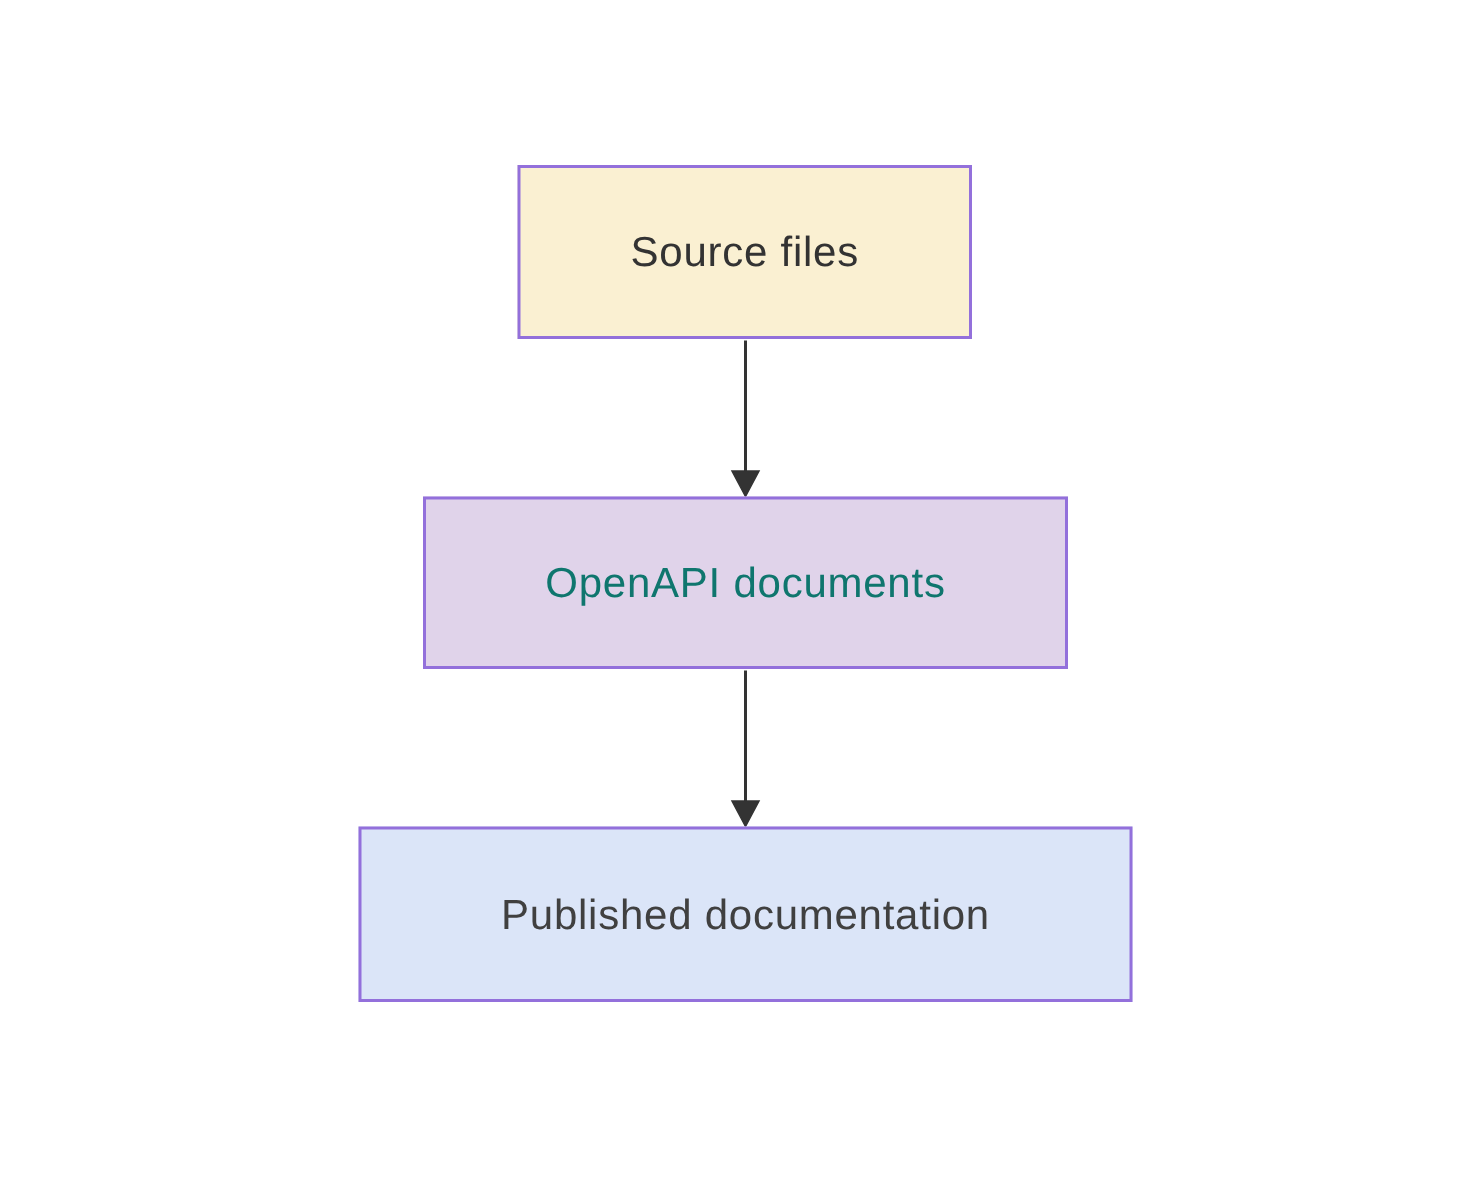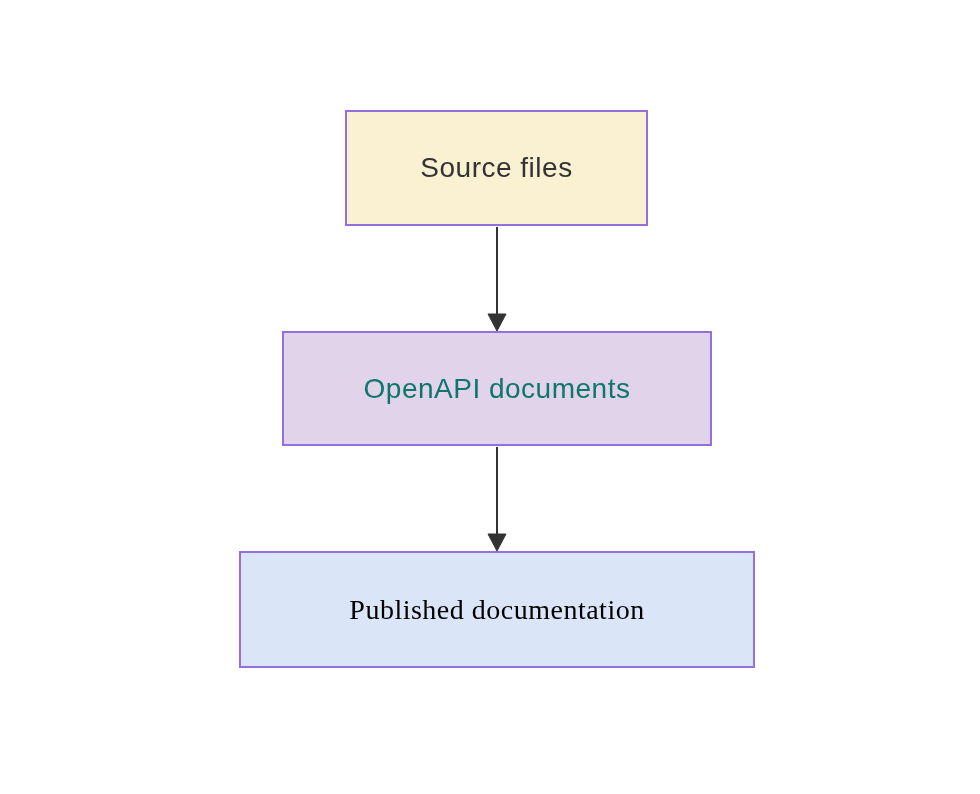--- a/index.html
+++ b/index.html
@@ -71,17 +71,17 @@
   </svg>
 
   <div class="node node-source" style="background: rgb(250, 240, 210); border-color: rgb(147, 112, 219); color: rgb(51, 51, 51);">
     <span>Source files</span>
   </div>
 
   <div class="node node-openapi" style="background: rgb(224, 211, 234); border-color: rgb(147, 112, 219); color: #0f766e;">
     <span>OpenAPI documents</span>
   </div>
 
-  <div class="node node-published" style="background: rgb(219, 229, 248); border-color: rgb(147, 112, 219); color: #000000; font-family: Liberation Serif, serif;">
+  <div class="node node-published" style="background: rgb(219, 229, 248); border-color: rgb(147, 112, 219); color: #404040;">
     <span>Published documentation</span>
   </div>
 
 </div>
 
 </body></html>

